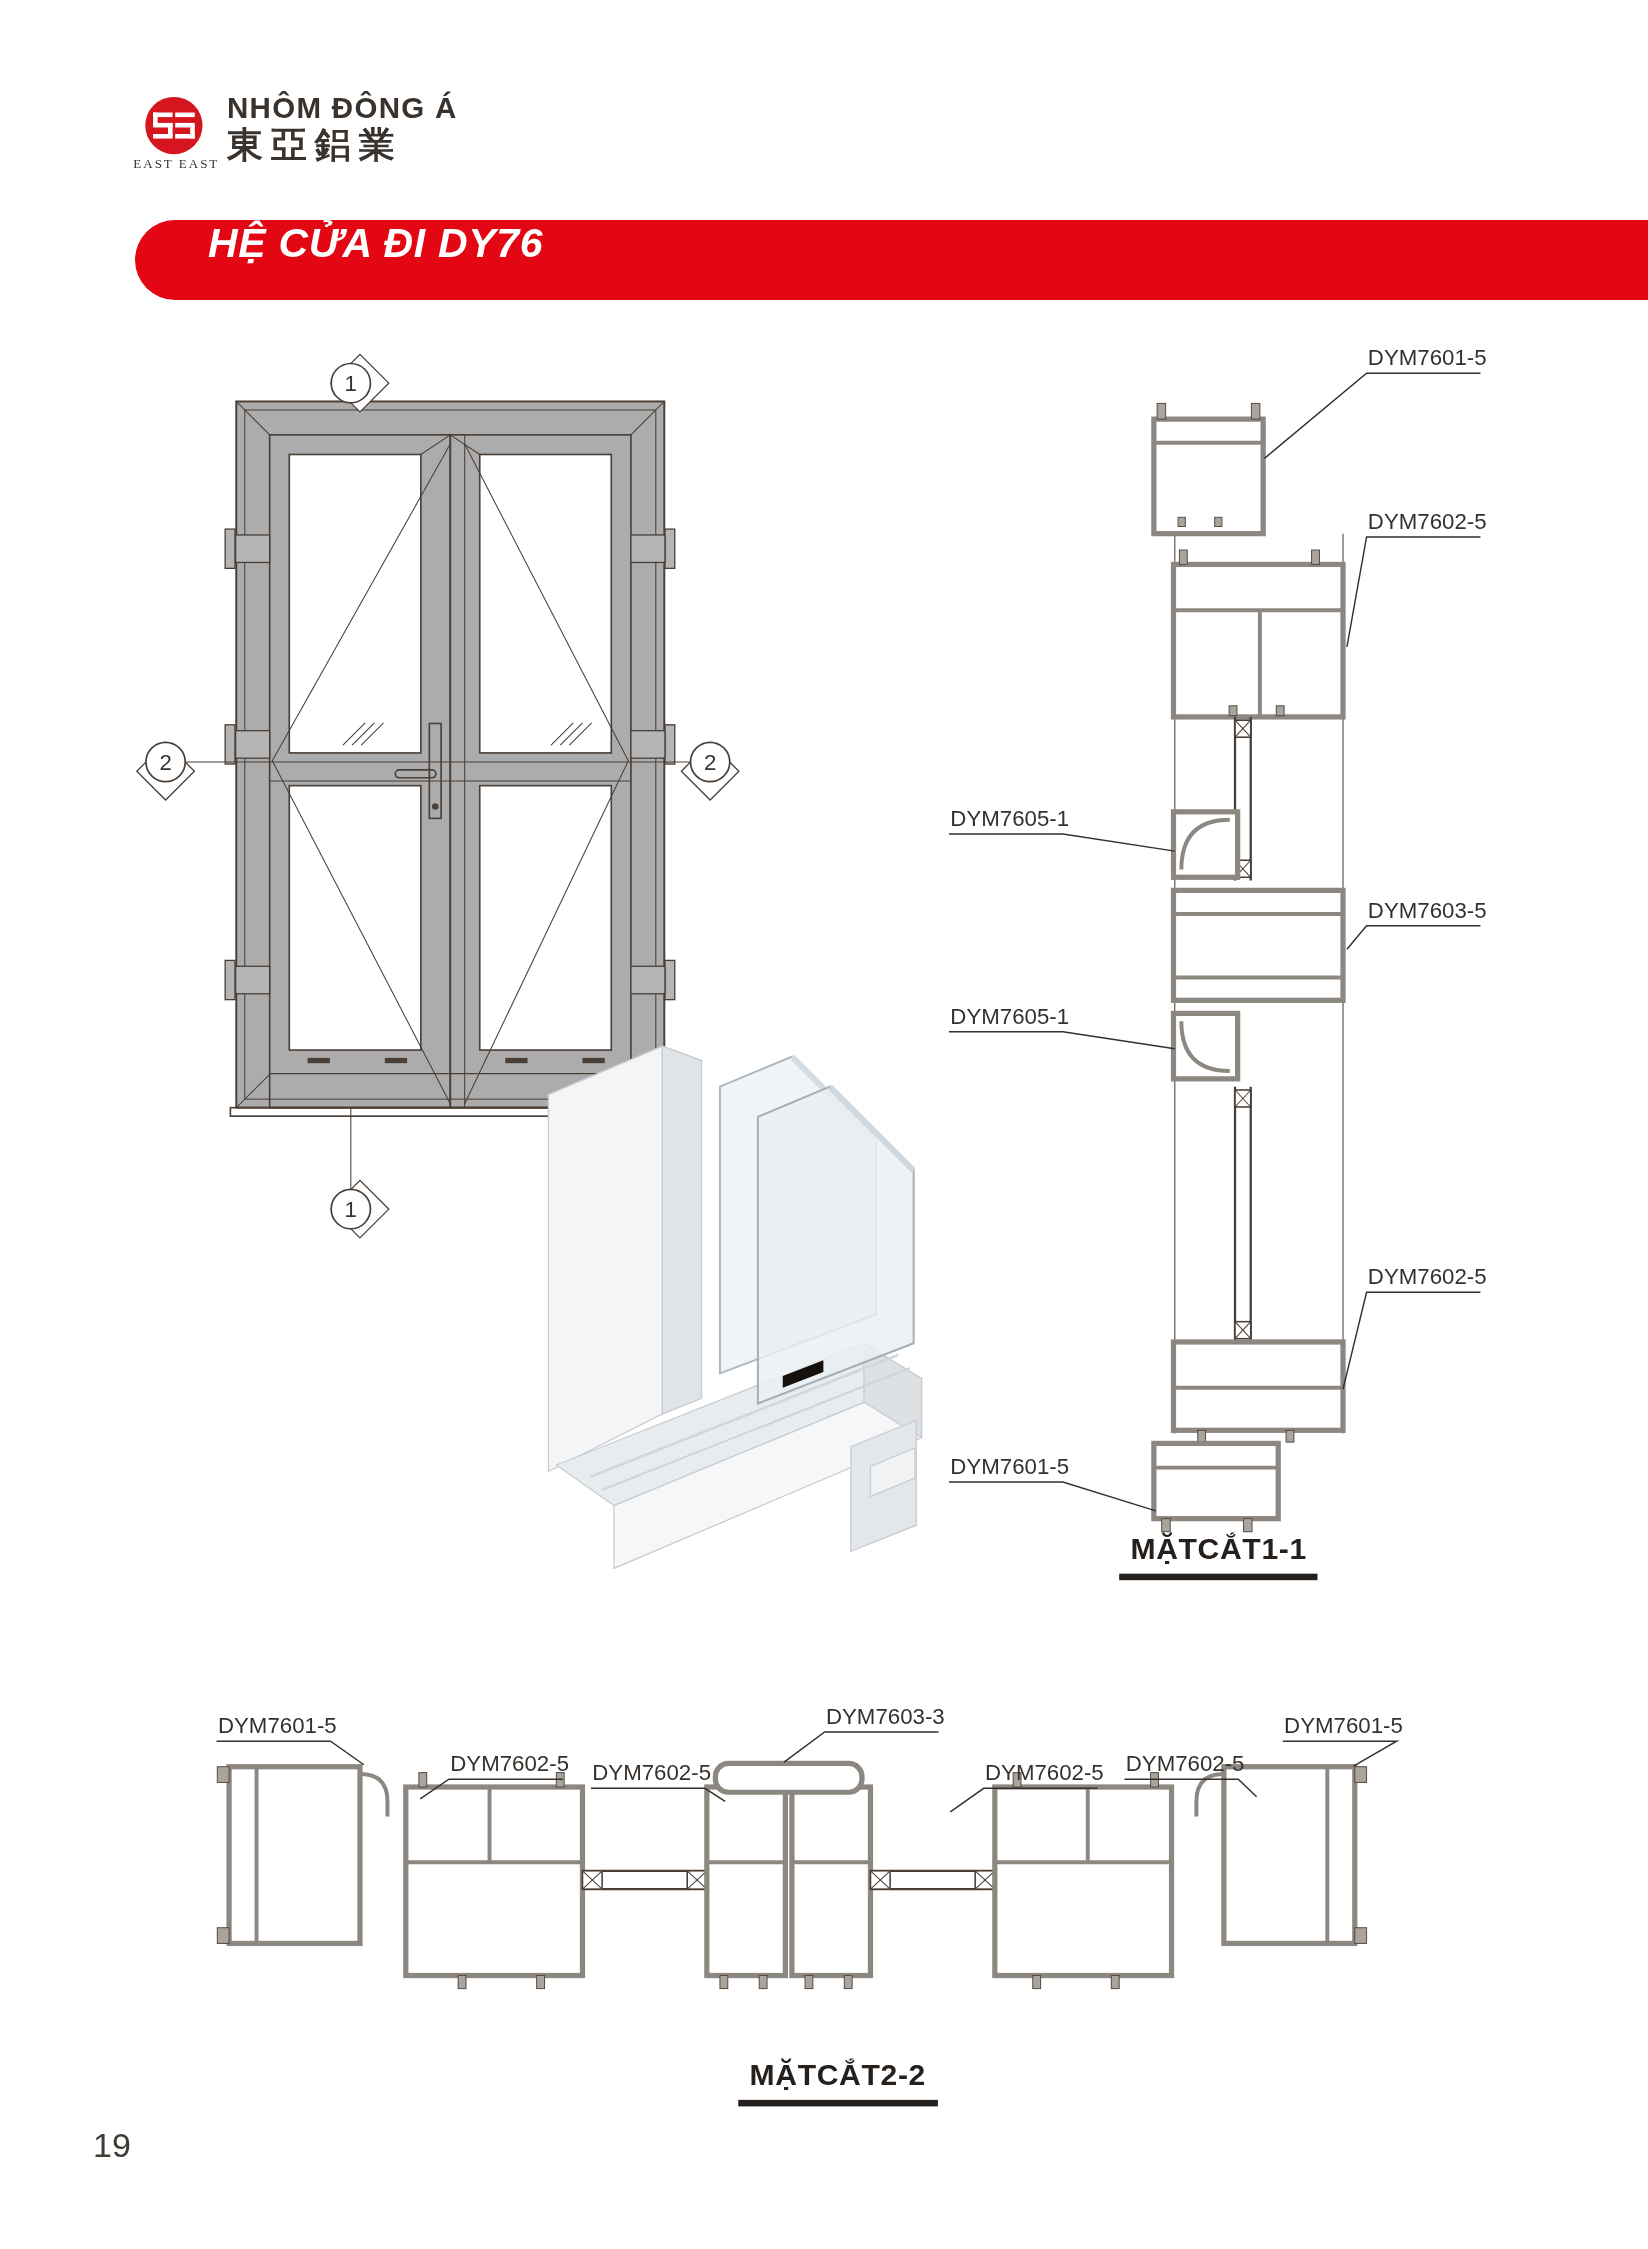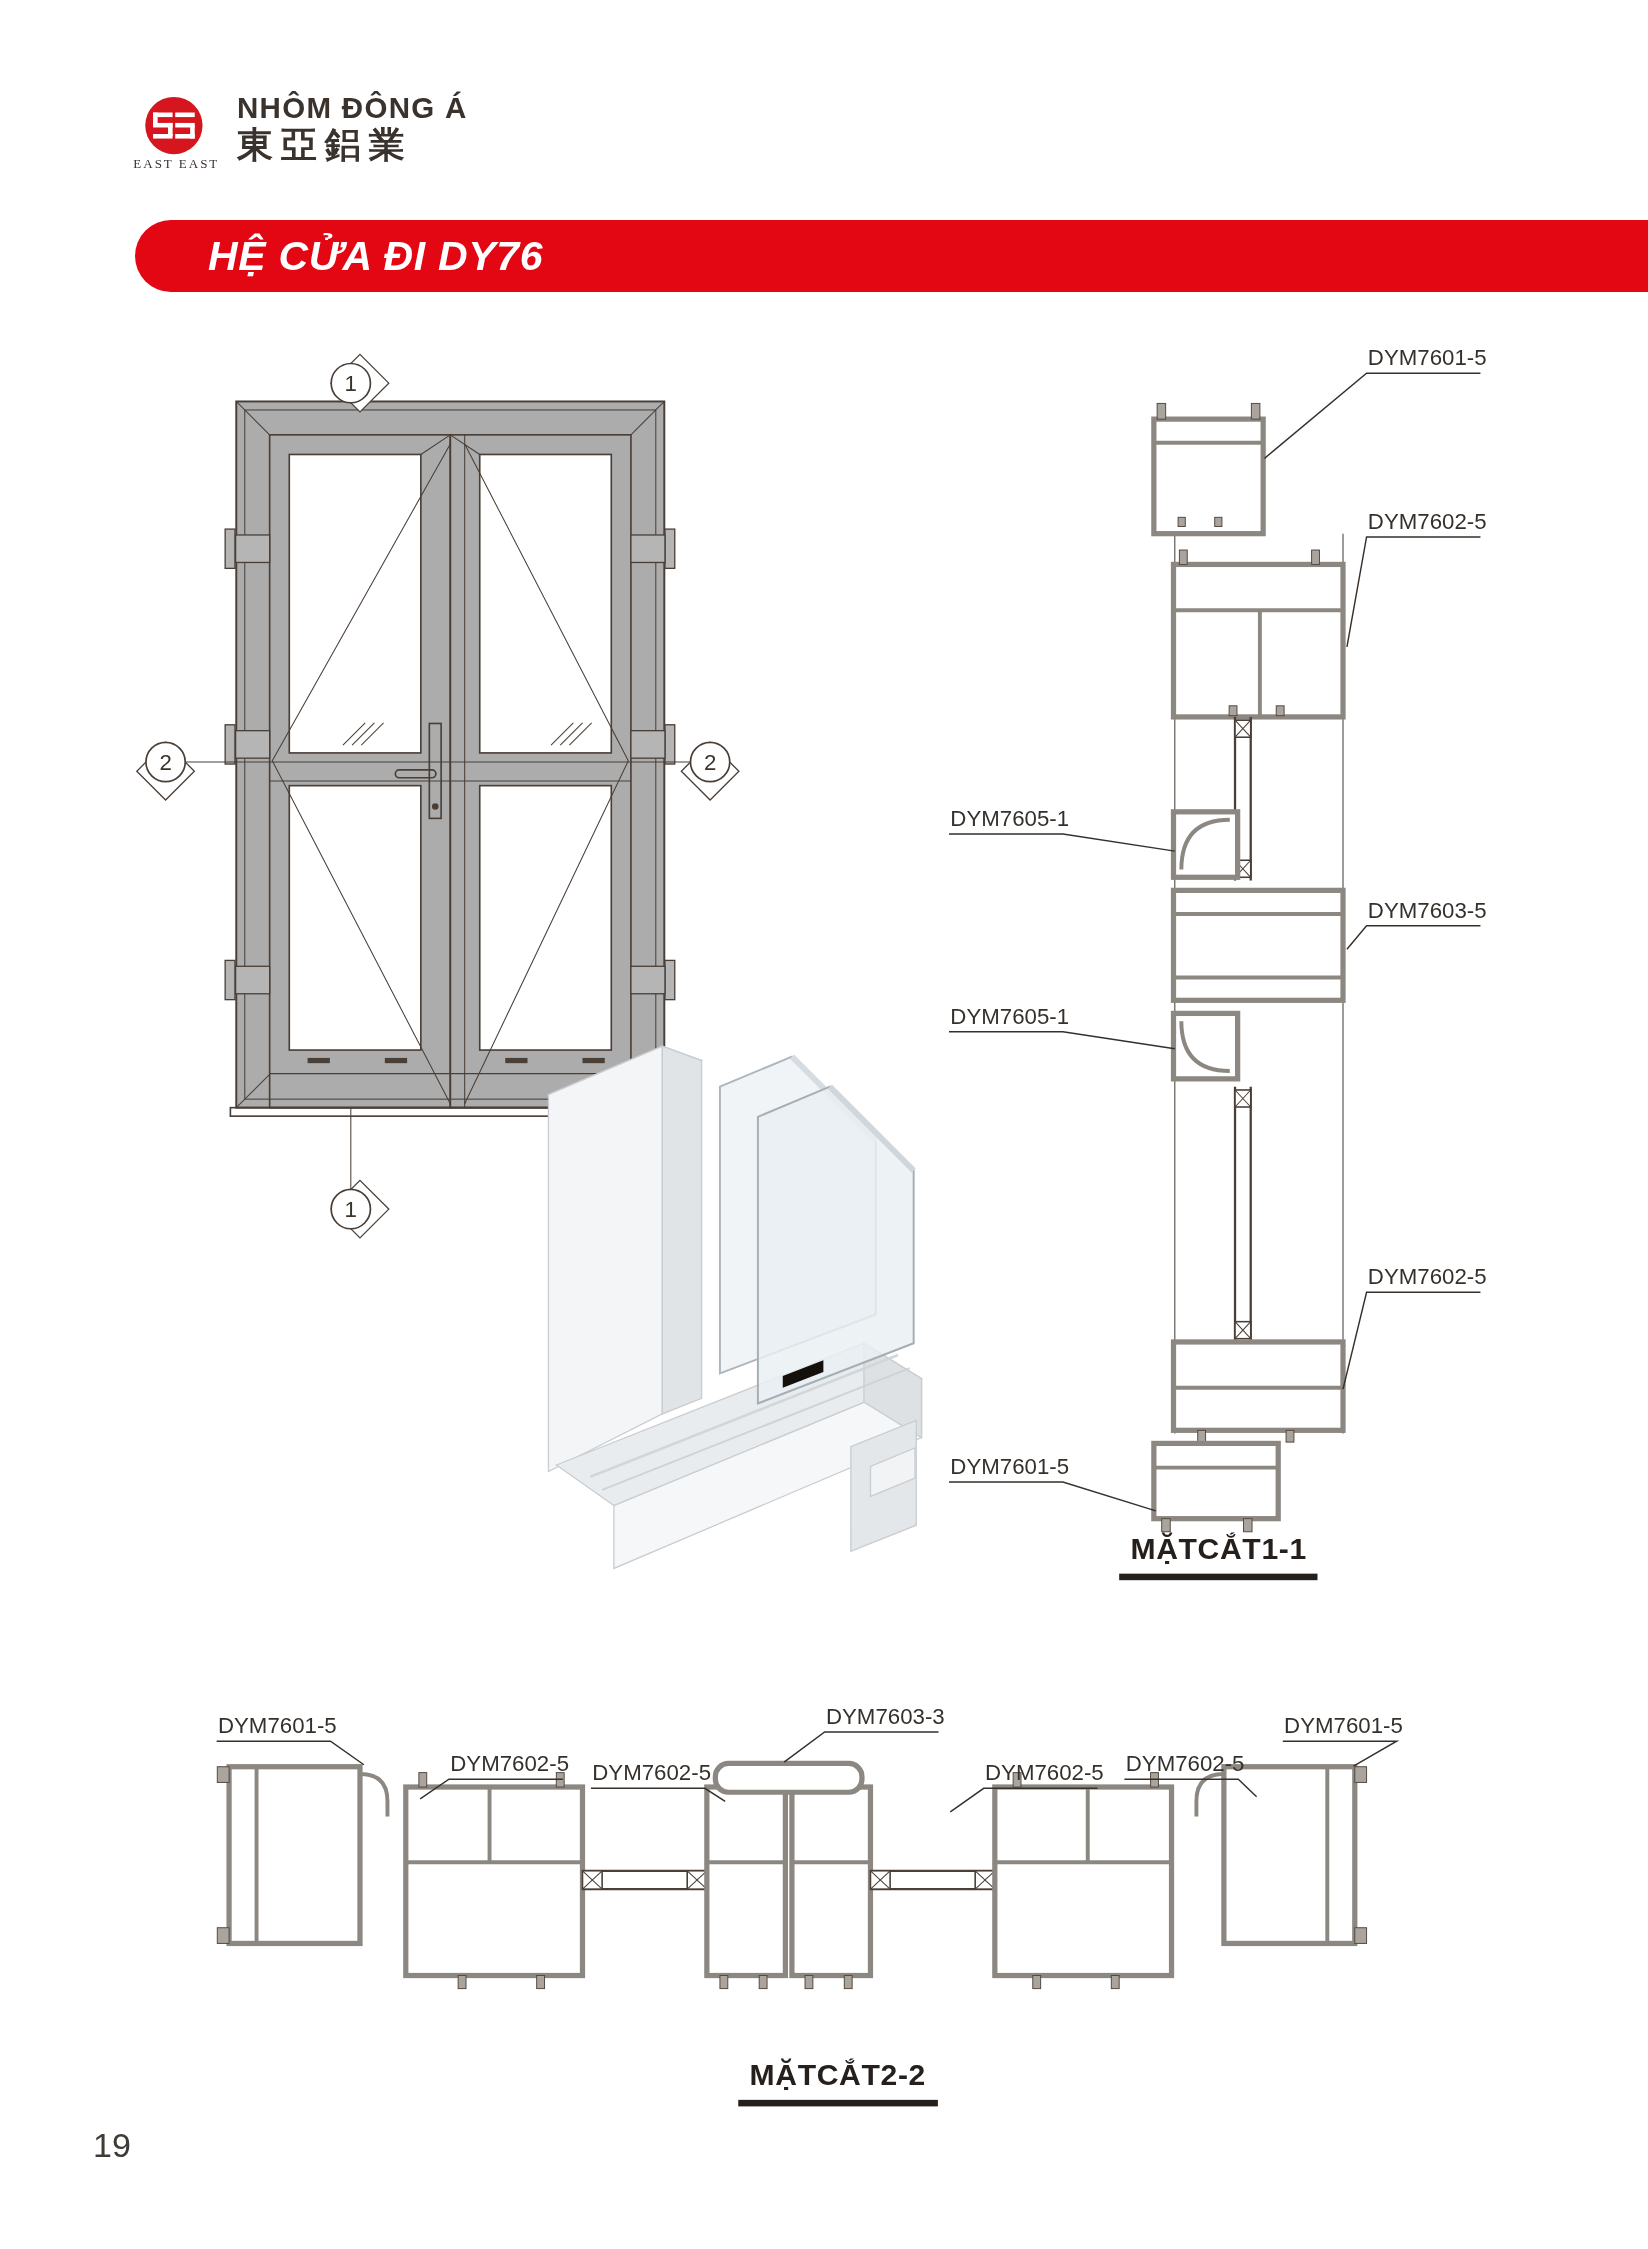--- a/index.html
+++ b/index.html
@@ -3,26 +3,26 @@
 <meta charset="utf-8">
 <style>
   html,body{margin:0;padding:0;background:#ffffff;}
   body{width:1648px;height:2250px;position:relative;overflow:hidden;
        font-family:"Liberation Sans",sans-serif;}
   
   .brand{position:absolute;left:137px;top:93px;display:flex;align-items:flex-start;}
   .logo-wrap{position:relative;width:79px;height:82px;}
   .logo-caption{position:absolute;left:-5.2px;top:63px;width:89px;text-align:center;
     font-family:"Liberation Serif",serif;font-size:13px;letter-spacing:2px;color:#3a322c;}
-  .brand-text{margin-left:21px;color:#3a322c;}
+  .brand-text{margin-left:11px;color:#3a322c;}
   .brand-vi{font-size:29.5px;font-weight:600;letter-spacing:1.3px;line-height:1.05;}
   .brand-cn{font-size:36px;font-weight:700;letter-spacing:7.9px;line-height:1.15;}
   
-  .banner{position:absolute;left:135px;right:0;top:220px;height:72px;
-    border-radius:40px 0 0 40px;display:flex;align-items:center;}
+  .banner{position:absolute;left:135px;right:0;top:220px;height:80px;
+    border-radius:40px 0 0 40px;display:flex;align-items:flex-start;}
   .banner span{margin-left:73px;font-size:41px;font-weight:bold;font-style:italic;
     letter-spacing:0.7px;}
   
   #cad{position:absolute;left:0;top:0;width:1648px;height:2250px;}
   .ln{stroke:#4a3f37;fill:none;stroke-width:1.6px;}
   .med{stroke:#4a3f37;fill:none;stroke-width:2.5px;}
   .gfill{fill:#acacac;stroke:#4a3f37;stroke-width:3px;}
   .glass{fill:#ffffff;stroke:#4a3f37;stroke-width:2.5px;}
   .hinge{fill:#b5b5b5;stroke:#4a3f37;stroke-width:2px;}
   .mark-d{fill:#ffffff;stroke:#4a3f37;stroke-width:2px;}

